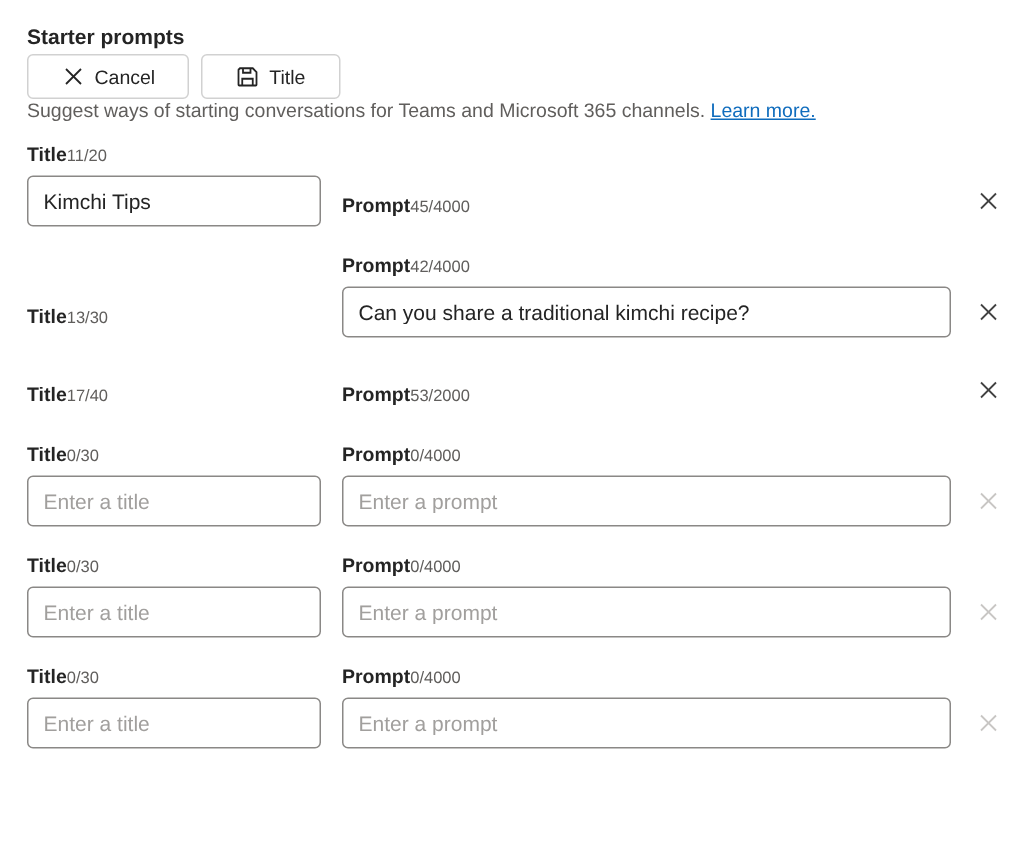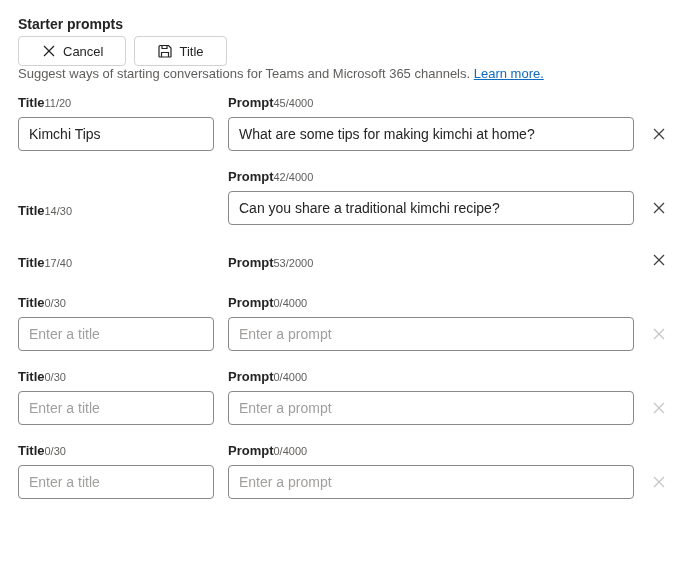--- a/index.html
+++ b/index.html
@@ -163,36 +163,35 @@
       <span class="field-label">Title</span>
       <span class="counter">11/20</span>
     </div>
     <input class="input" placeholder="Enter a title" value="Kimchi Tips" style="">
   </div>
         <div class="col-prompt">
     <div class="field-head">
       <span class="field-label">Prompt</span>
       <span class="counter">45/4000</span>
     </div>
-    <input class="input" placeholder="Enter a prompt" value="What are some tips for making kimchi at home?" style="">
   </div>
         <div class="col-del">
           <button class="del-btn">
             <svg viewBox="0 0 16 16" fill="none" stroke="currentColor" stroke-width="1.2">
               <line x1="3" y1="3" x2="13" y2="13"></line>
               <line x1="13" y1="3" x2="3" y2="13"></line>
             </svg>
           </button>
         </div>
       </div>
       <div class="row">
         <div class="col-title">
     <div class="field-head">
       <span class="field-label">Title</span>
-      <span class="counter">14/30</span>
+      <span class="counter">13/30</span>
     </div>
   </div>
         <div class="col-prompt">
     <div class="field-head">
       <span class="field-label">Prompt</span>
       <span class="counter">42/4000</span>
     </div>
     <input class="input" placeholder="Enter a prompt" value="Can you share a traditional kimchi recipe?" style="">
   </div>
         <div class="col-del">

